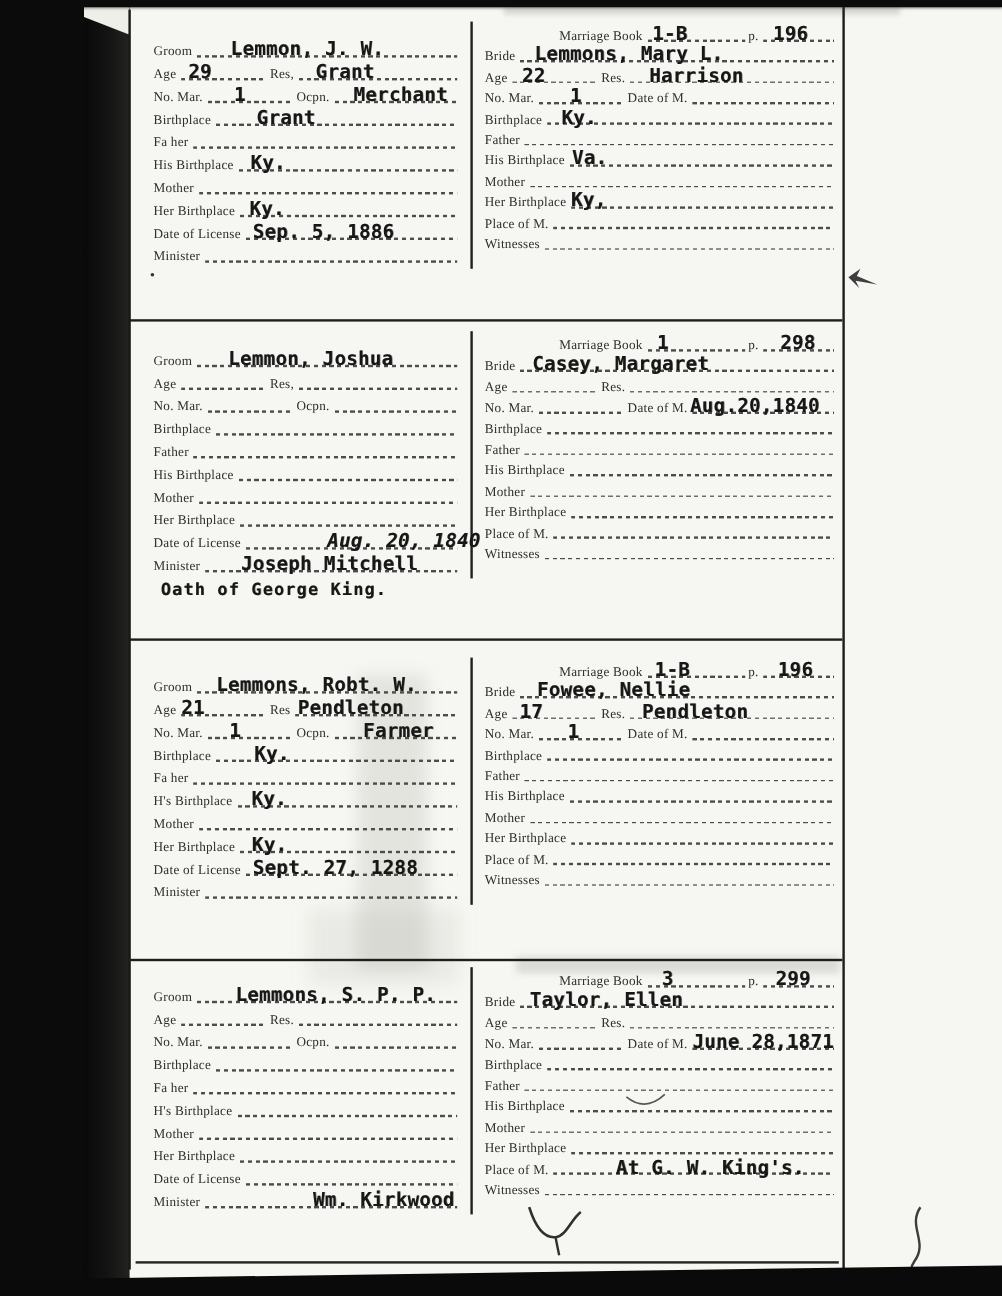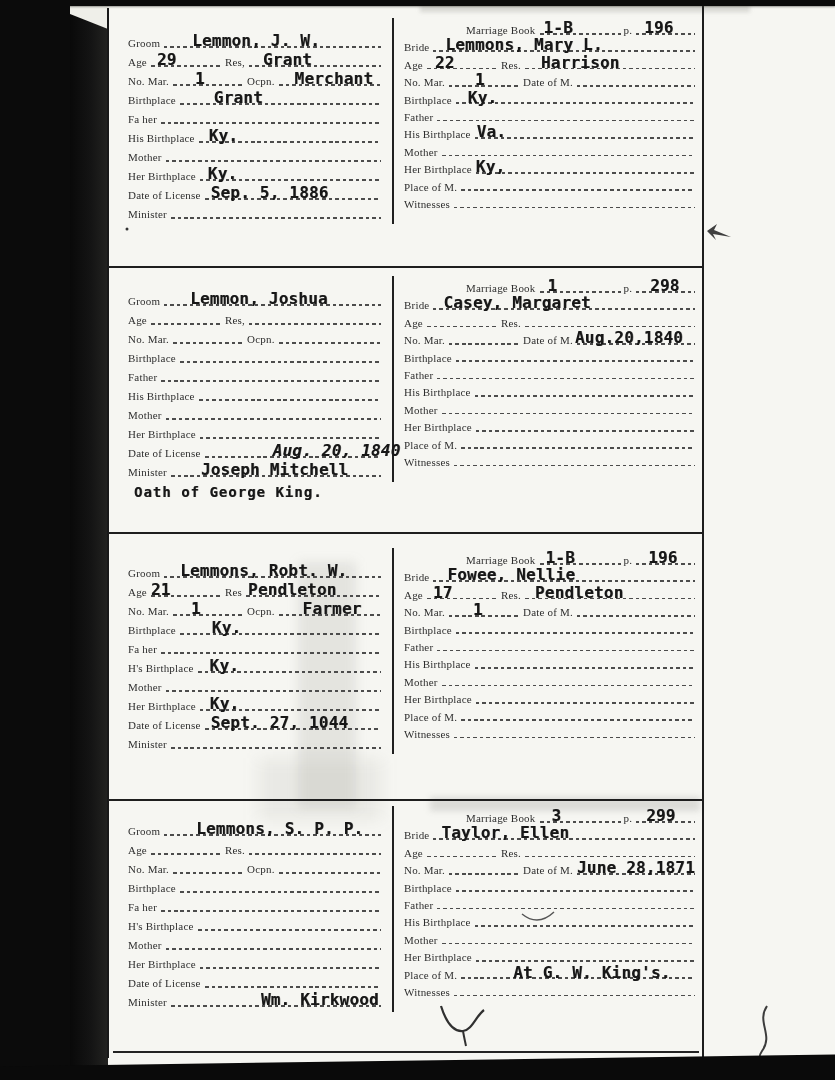--- a/index.html
+++ b/index.html
@@ -371,21 +371,21 @@
           </div>
           <div class="row">
             <span class="lbl">Her Birthplace</span>
             <span class="fill">
               <span class="typed" style="left: 12px;">Ky.</span>
             </span>
           </div>
           <div class="row">
             <span class="lbl">Date of License</span>
             <span class="fill">
-              <span class="typed" style="left: 8px;">Sept. 27, 1044</span>
+              <span class="typed" style="left: 8px;">Sept. 27, 1288</span>
             </span>
           </div>
           <div class="row">
             <span class="lbl">Minister</span>
             <span class="fill"></span>
           </div>
         </div>
         <div class="col bride">
           <div class="book-row">
             <span class="lbl">Marriage Book</span>

